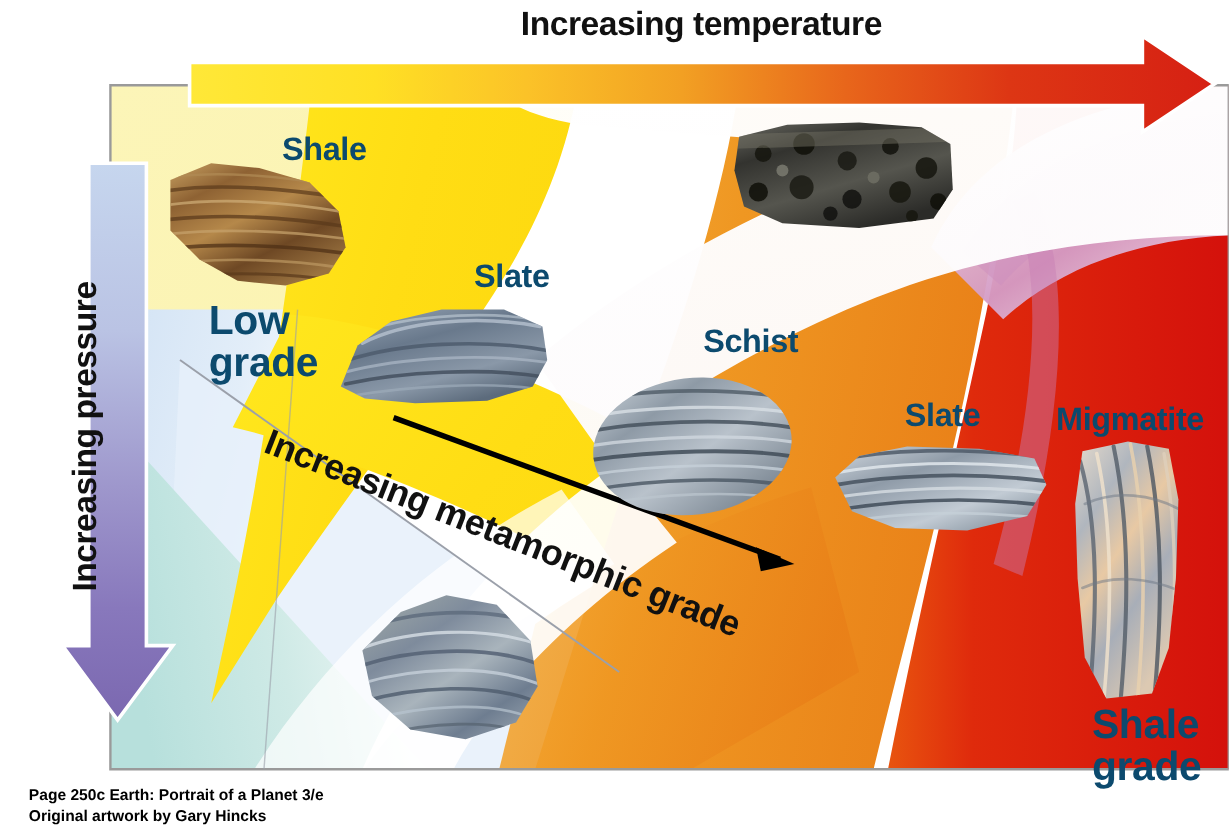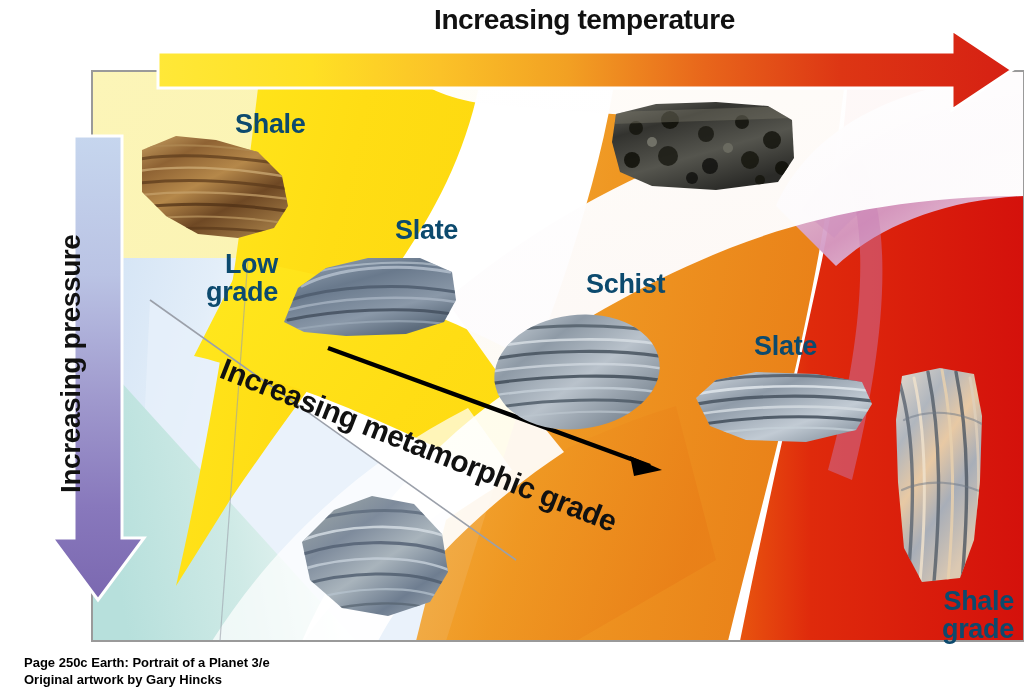--- a/index.html
+++ b/index.html
@@ -53,21 +53,21 @@
     text-align: center;
   }
   #grade-title {
     left: 212px; top: 352px;
     font-size: 30px;
     transform: rotate(21.5deg);
     transform-origin: left top;
     letter-spacing: -0.5px;
   }
   .rock-label { font-size: 27px; }
-  .grade-label { font-size: 27px; text-align: right; }
+  .grade-label { font-size: 34px; text-align: left; }
   #lbl-shale    { left: 219px; top: 110px; }
   #lbl-slate    { left: 379px; top: 216px; }
   #lbl-schist   { left: 570px; top: 270px; }
   #lbl-gneiss   { left: 738px; top: 332px; }
   #lbl-migmatite{ left: 864px; top: 335px; }
   #lbl-blueschist { left: 256px; top: 458px; }
   #lbl-low-grade  { left: 158px; top: 250px; width: 104px; }
   #lbl-high-grade { left: 894px; top: 587px; width: 104px; }
   #caption {
     position: absolute;
@@ -375,20 +375,21 @@
   <div class="axis-title" id="temp-title">Increasing temperature</div>
 
   <div class="axis-title" id="press-title">Increasing pressure</div>
 
   <div class="axis-title" id="grade-title">Increasing metamorphic grade</div>
 
   <div class="lbl rock-label" id="lbl-shale">Shale</div>
   <div class="lbl rock-label" id="lbl-slate">Slate</div>
   <div class="lbl rock-label" id="lbl-schist">Schist</div>
   <div class="lbl rock-label" id="lbl-gneiss">Slate</div>
+  <div class="lbl rock-label" id="lbl-migmatite">Migmatite</div>
 
   <div class="lbl grade-label" id="lbl-low-grade">Low
 grade</div>
   <div class="lbl grade-label" id="lbl-high-grade">Shale
 grade</div>
 
   <div id="caption">Page 250c  Earth: Portrait of a Planet 3/e
 Original artwork by Gary Hincks</div>
 </div>
 

